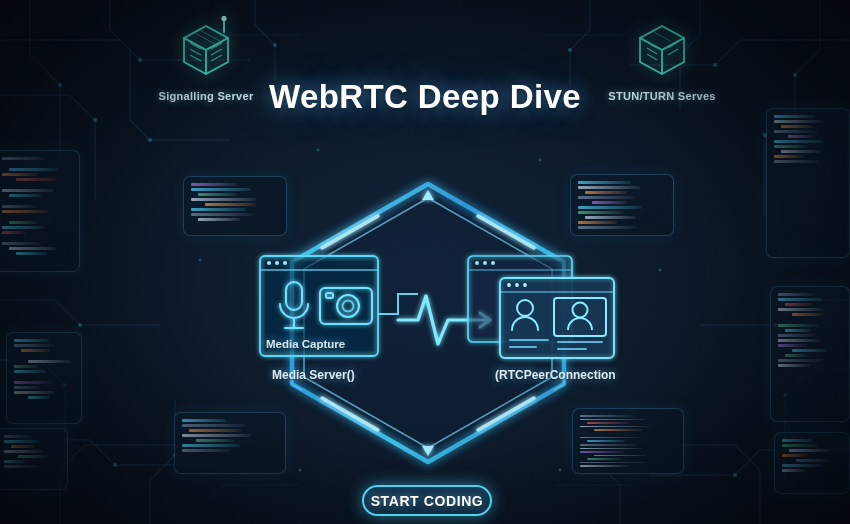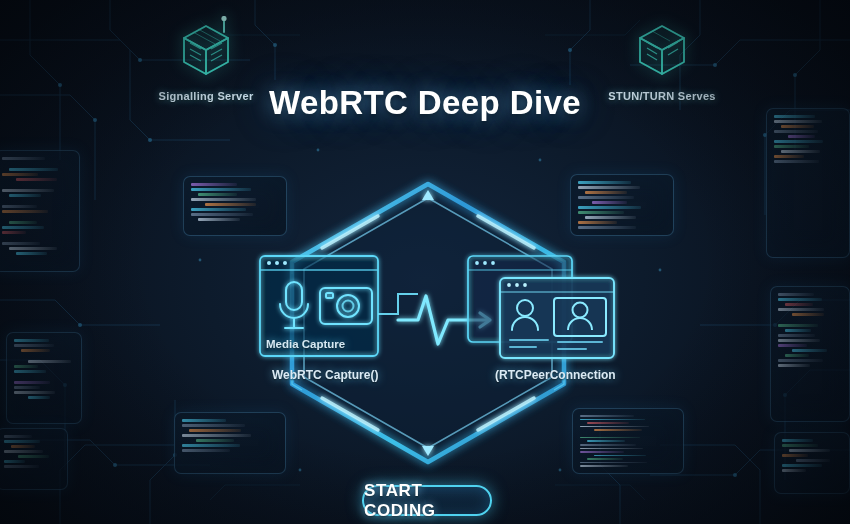--- a/index.html
+++ b/index.html
@@ -74,21 +74,20 @@
     filter: blur(0.35px);
     white-space: nowrap;
   }
 
   
   #title-block {
     position: absolute;
     left: 0; right: 0; top: 78px;
     text-align: center;
     z-index: 7;
-    margin-top: 6px;
   }
   #main-title {
     font-size: 33px;
     font-weight: 700;
     color: #ffffff;
     letter-spacing: 0.4px;
     text-shadow: 0 0 18px rgba(120,200,255,0.55), 0 0 42px rgba(60,150,230,0.35), 0 2px 5px rgba(0,0,0,0.8);
   }
   #subtitle {
     margin-top: 6px;
@@ -137,21 +136,21 @@
     width: 130px; height: 31px;
     display: flex; align-items: center; justify-content: center;
     border: 2px solid #4fd2ef;
     border-radius: 16px;
     background: linear-gradient(180deg, rgba(22,60,92,0.55), rgba(12,34,56,0.65));
     box-shadow: 0 0 16px rgba(70,200,240,0.55), inset 0 0 14px rgba(40,140,200,0.3);
     z-index: 9;
     cursor: pointer;
   }
   #cta-label {
-    font-size: 17px; font-weight: 700;
+    font-size: 14px; font-weight: 700;
     color: #ffffff;
     letter-spacing: 0.6px;
     text-shadow: 0 0 9px rgba(130,215,255,0.8), 0 1px 2px rgba(0,0,0,0.7);
   }
 </style>
 </head>
 <body>
 
 <div id="stage">
 
@@ -472,21 +471,21 @@
         <circle cx="90" cy="52" r="5.5" opacity="0.8"></circle>
         <rect x="68" y="39" width="7" height="5" rx="1.5"></rect>
       </g>
 
       <g stroke="#6fe3ff" stroke-width="2" fill="none" opacity="0.9">
         <path d="M120,60 L140,60 L140,40 L160,40"></path>
       </g>
     </svg>
     <div class="panel-inner-label" style="left:8px; top:84px;">Media Capture</div>
   </div>
-  <div class="panel-caption" style="left:272px; top:368px;">WebRTC Capture()</div>
+  <div class="panel-caption" style="left:272px; top:368px;">Media Server()</div>
 
   <div class="win-panel" style="left:396px; top:282px; width:112px; height:76px;">
     <svg width="112" height="76" viewBox="0 0 112 76">
       <defs>
         <filter id="wglow" x="-40%" y="-40%" width="180%" height="180%">
           <feGaussianBlur stdDeviation="2.6" result="b"></feGaussianBlur>
           <feMerge>
               <feMergeNode in="b"></feMergeNode>
               <feMergeNode in="SourceGraphic"></feMergeNode>
             </feMerge>

